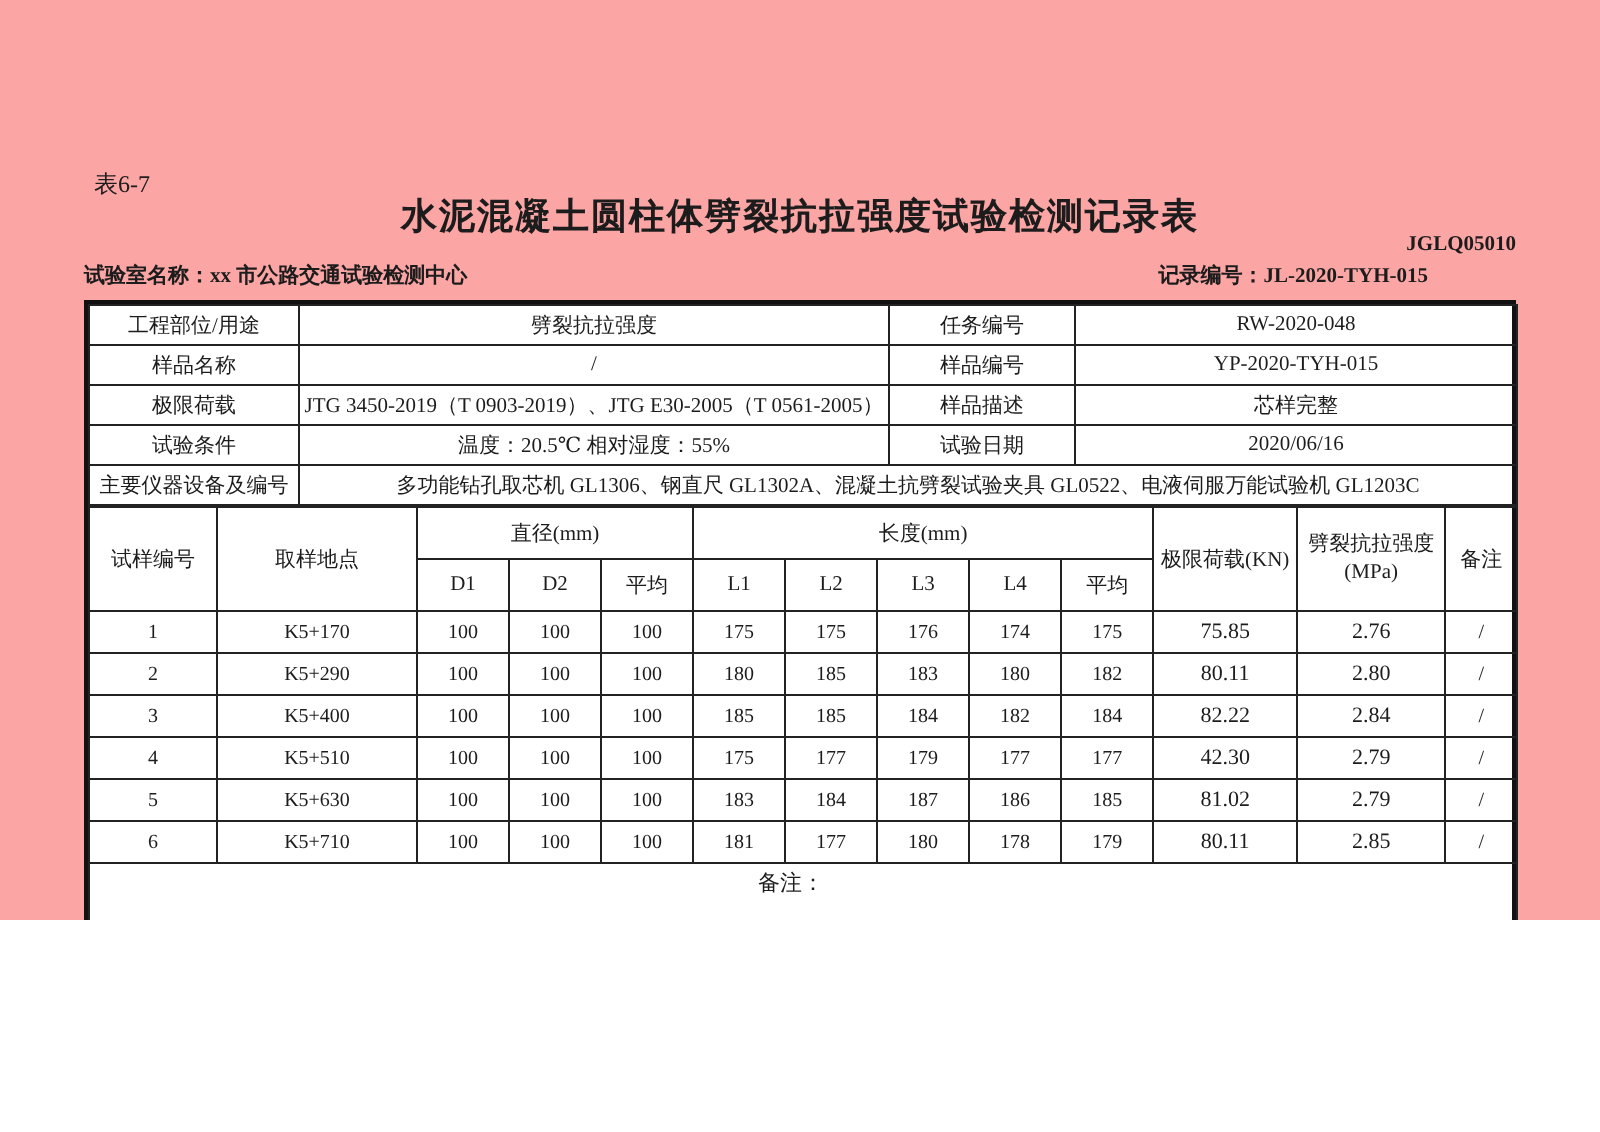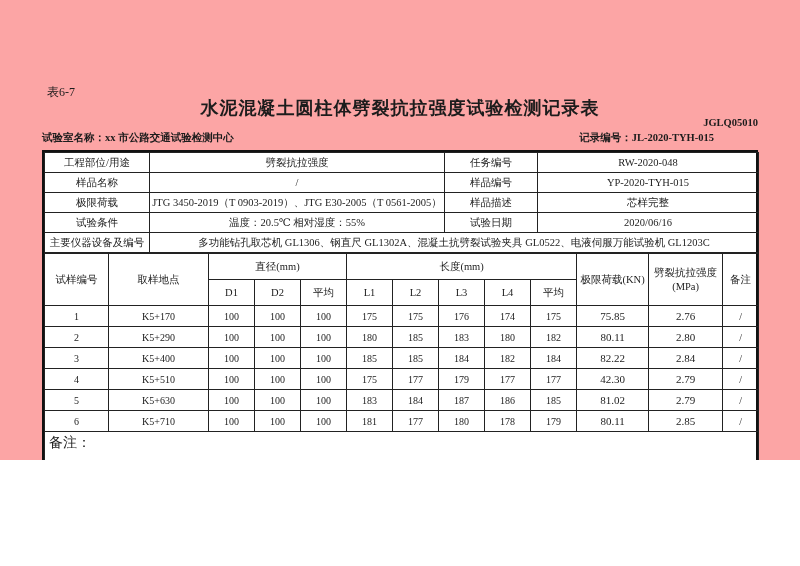--- a/index.html
+++ b/index.html
@@ -48,22 +48,22 @@
     padding: 0 1px;
   }
   .info-table td { height: 20px; }
   .info-table .lbl { font-size: 10.5px; }
   .main-table .grp-row th { height: 26px; }
   .main-table .sub-row th { height: 26px; }
   .main-table td { height: 21px; font-size: 10px; }
   .main-table td.num-lg { font-size: 11px; margin-top: 24px; }
   .strength-head { line-height: 1.25; white-space: normal; margin-top: 16px; }
   .remark-row td {
-    height: 29px; text-align: left; vertical-align: top;
-    padding: 2px 16px 0 4px; font-size: 14px;
+    height: 29px; text-align: center; vertical-align: top;
+    padding: 2px 16px 0 4px; font-size: 11px;
   }
   .footer-line { position: absolute; top: 465px; left: 0; width: 100%; height: 20px; font-size: 11px; }
   .footer-line span { position: absolute; }
   .f-test   { left: 80px; }
   .f-review { left: 278px; }
   .f-date   { left: 531px; }
   .f-year   { left: 608px; }
   .f-month  { left: 670px; }
   .f-day    { left: 724px; }
 </style>

